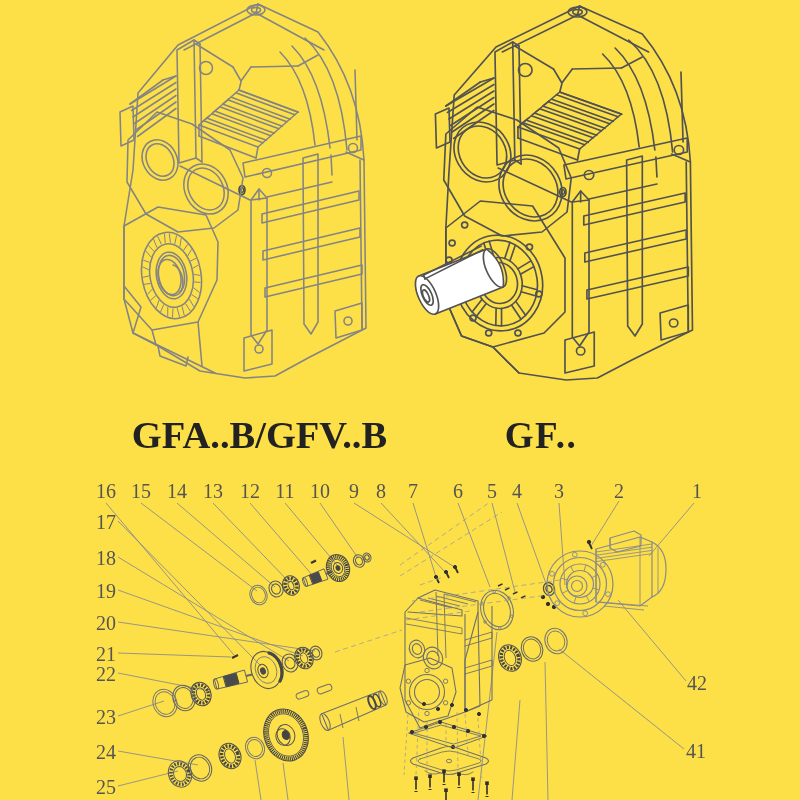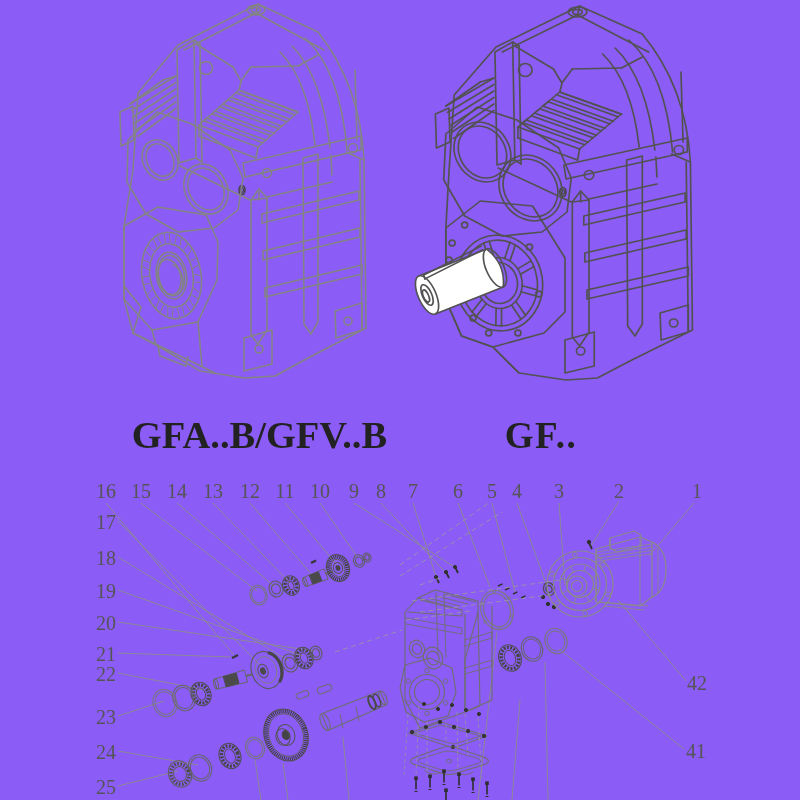--- a/index.html
+++ b/index.html
@@ -1,14 +1,14 @@
 <!DOCTYPE html>
 <html><head><meta charset="utf-8"><style>
 html,body{margin:0;padding:0;background:#ffffff;}
-#pg{position:relative;width:800px;height:800px;background:#8b5cf6;overflow:hidden;}
+#pg{position:relative;width:800px;height:800px;background:#fde047;overflow:hidden;}
 svg{position:absolute;left:0;top:0;filter:blur(0.35px);}
 </style></head><body>
 <div id="pg">
 <svg width="800" height="800" viewBox="0 0 800 800">
 <g transform="translate(0,0) scale(1.0,1)" stroke="#848484" stroke-width="1.55" fill="none" stroke-linejoin="round" stroke-linecap="round">
 <path d="M 138,93 L 133,170 L 124,226 L 124,299 L 133,333 L 158,346 L 200,371 L 245,378 L 275,376 L 308,358 L 366,328 L 364,160 Q 360,85 318,32 L 258,4 L 178,45 Z" fill="none"></path>
 <ellipse cx="256" cy="10" rx="9" ry="5" fill="none"></ellipse>
 <ellipse cx="256" cy="10" rx="4.5" ry="2.5" fill="none"></ellipse>
 <line x1="184.0" y1="50.0" x2="256.0" y2="13.0"></line>
 <line x1="256.0" y1="13.0" x2="324.0" y2="50.0"></line>

